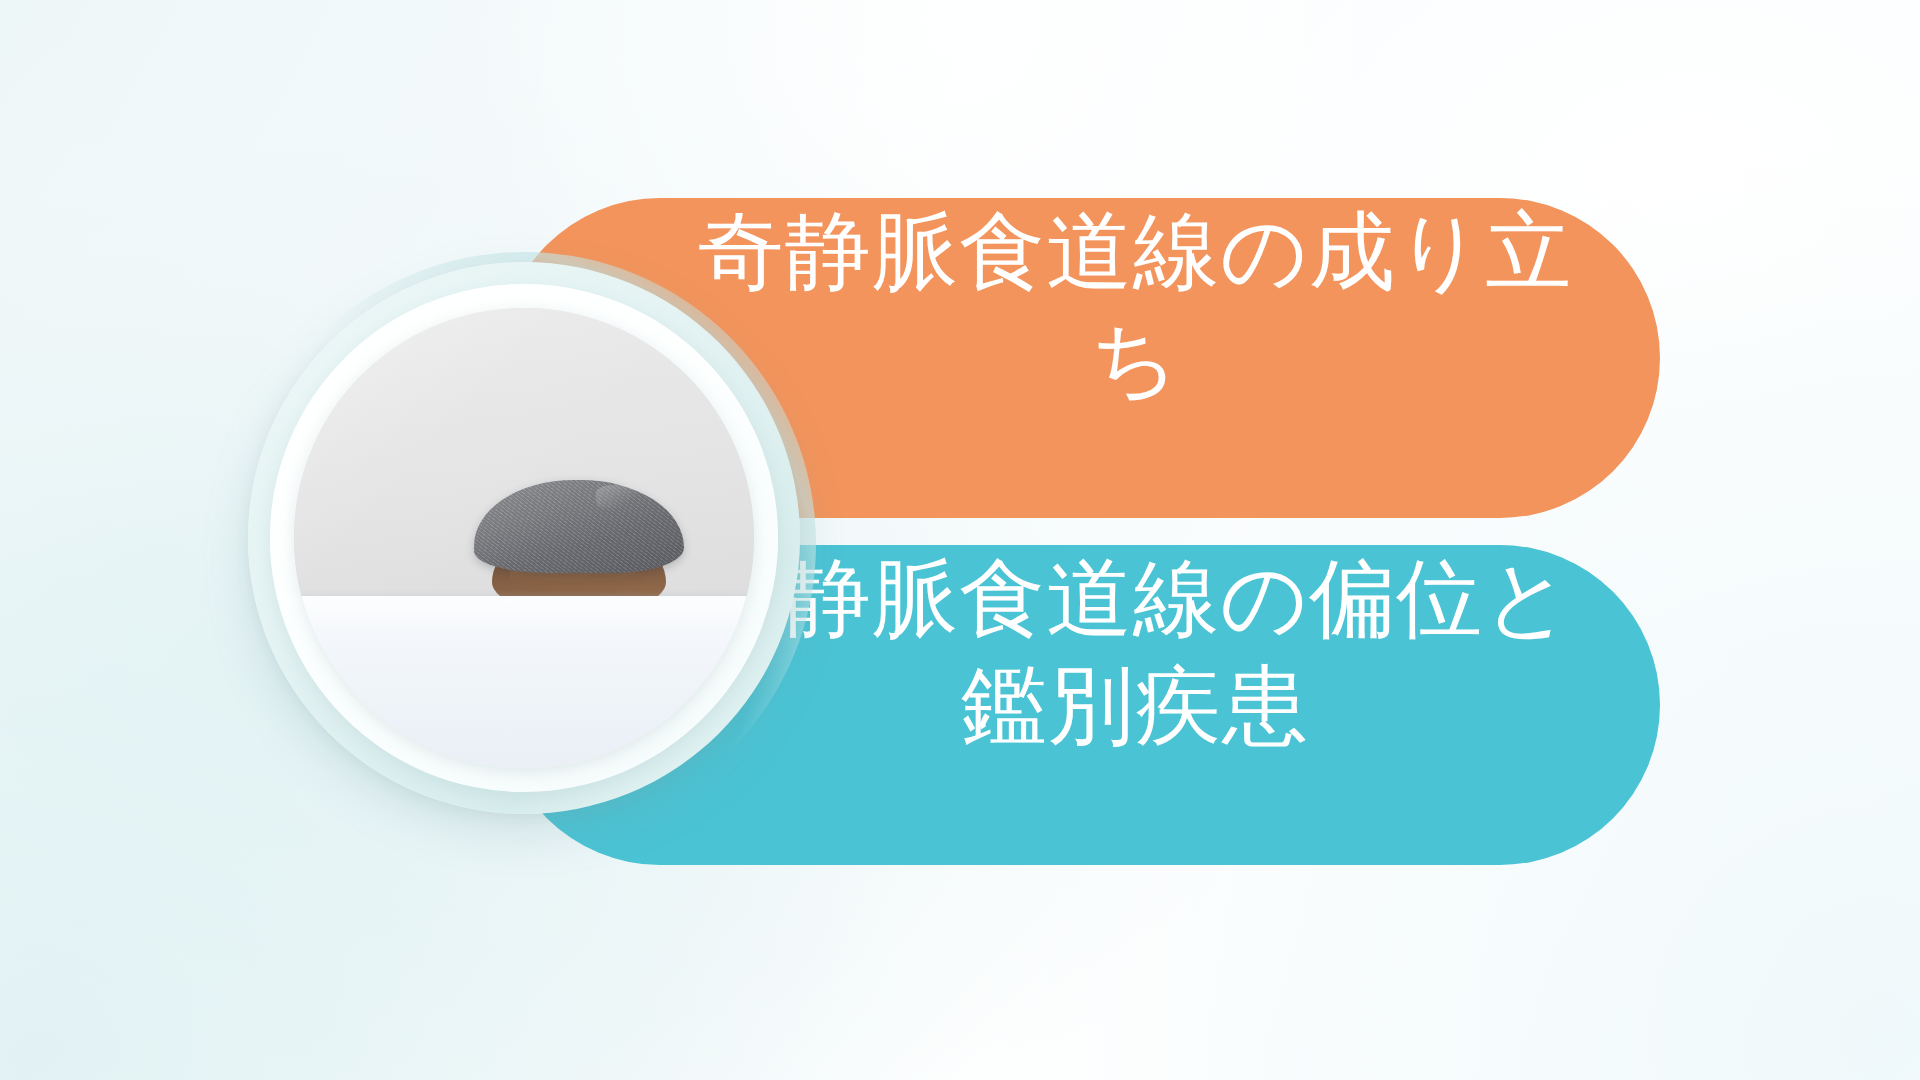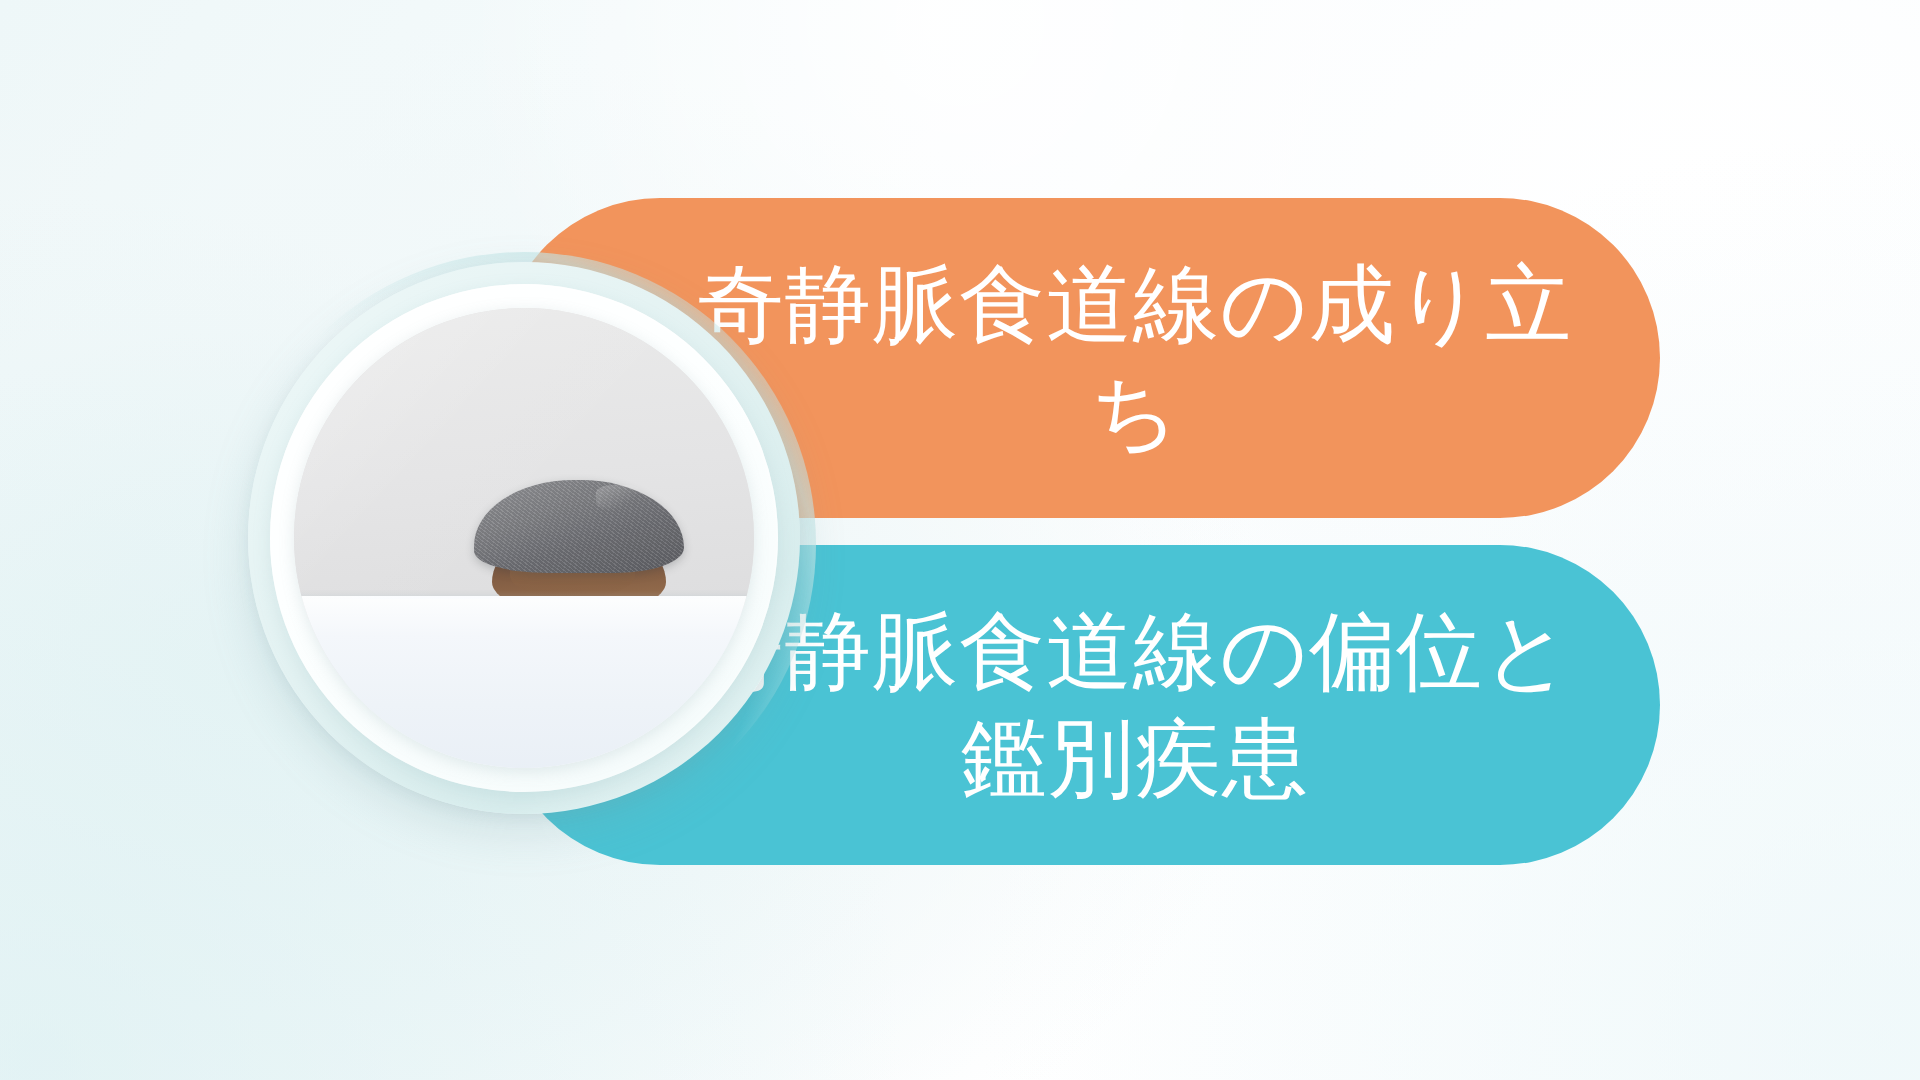--- a/index.html
+++ b/index.html
@@ -34,21 +34,20 @@
       radial-gradient(circle at 2% 98%, rgba(214,238,240,0.55) 0%, rgba(214,238,240,0) 40%),
       radial-gradient(circle at 98% 96%, rgba(233,246,248,0.6) 0%, rgba(233,246,248,0) 42%),
       radial-gradient(circle at 50% 2%, rgba(255,255,255,0.9) 0%, rgba(255,255,255,0) 35%);
     pointer-events: none;
   }
 
   
   .pill {
     position: absolute;
     display: flex;
-    align-items: center;
     justify-content: center;
     box-sizing: border-box;
     color: #ffffff;
     text-align: center;
     letter-spacing: 0.012em;
     line-height: 1.24;
     font-weight: 400;
   }
 
   .pill-orange {

